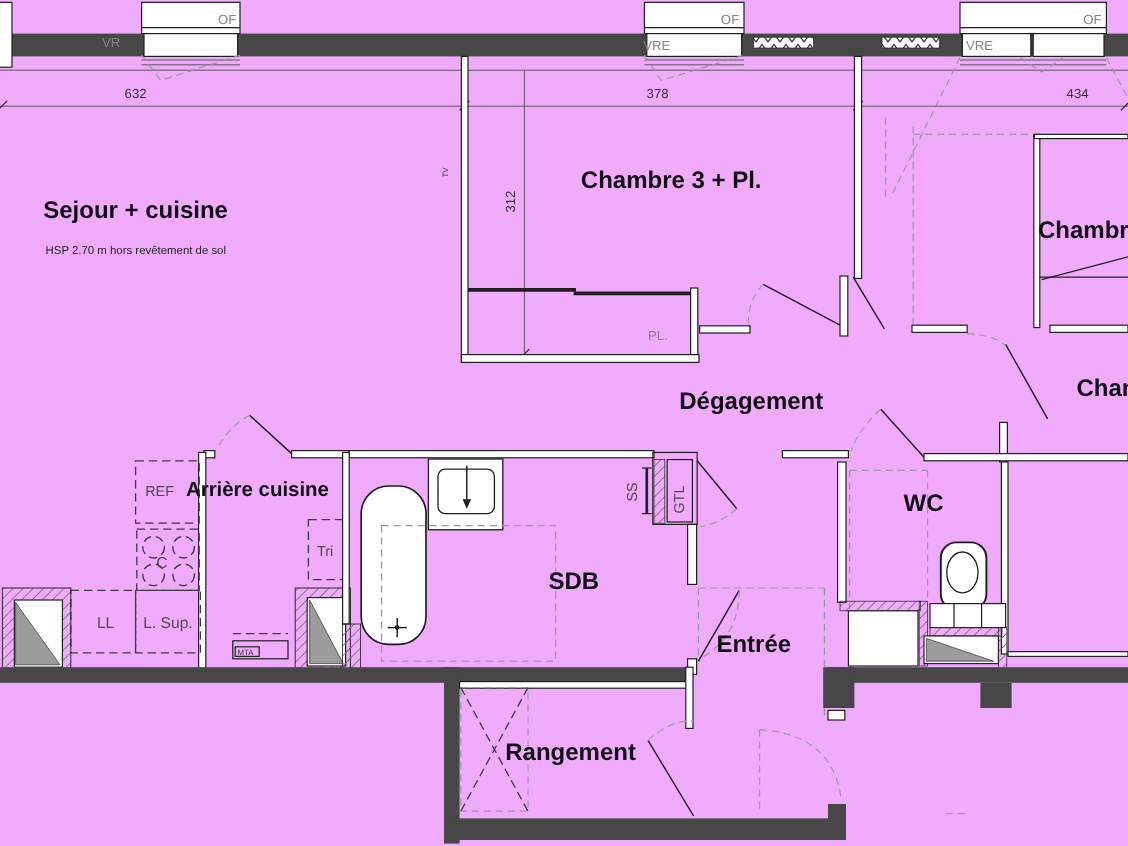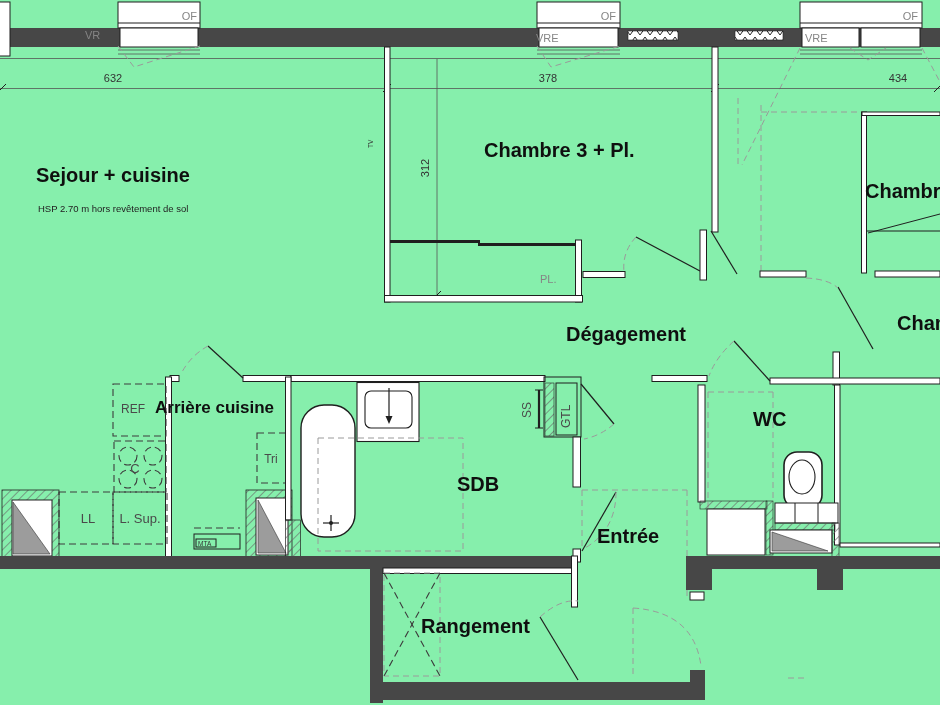--- a/index.html
+++ b/index.html
@@ -1,17 +1,17 @@
 <!DOCTYPE html>
 <html style="--wall: #474747; --dash: #9a9a9a; --gray: #9c9c9c; --line: #1f1f1f;"><head>
 <meta charset="utf-8">
 <style>
   :root { --wall:#474747; --line:#1f1f1f; --dash:#9a9a9a; --gray:#9c9c9c; }
   html,body{margin:0;padding:0;background:#fff;}
-  .stage{width:940px;height:705px;position:relative;background:#86efac;overflow:hidden;}
+  .stage{width:940px;height:705px;position:relative;background:#f0abfc;overflow:hidden;}
   svg text{font-family:"Liberation Sans",sans-serif;}
   .w    { fill:#fff; stroke:var(--line); stroke-width:1; }
   .ln   { stroke:var(--line); stroke-width:1; fill:none; }
   .thin { stroke:#555; stroke-width:0.8; fill:none; }
   .thk  { stroke:var(--line); stroke-width:3.2; fill:none; }
   .leaf { stroke:var(--line); stroke-width:1.2; fill:none; }
   .dash { stroke:var(--dash); stroke-width:1; fill:none; stroke-dasharray:6 4; }
   .dashd{ stroke:#3c3c3c; stroke-width:1.1; fill:none; stroke-dasharray:7 4; }
   .wallf{ fill:var(--wall); stroke:none; }
   .grayf{ fill:var(--gray); stroke:#333; stroke-width:0.6; }

